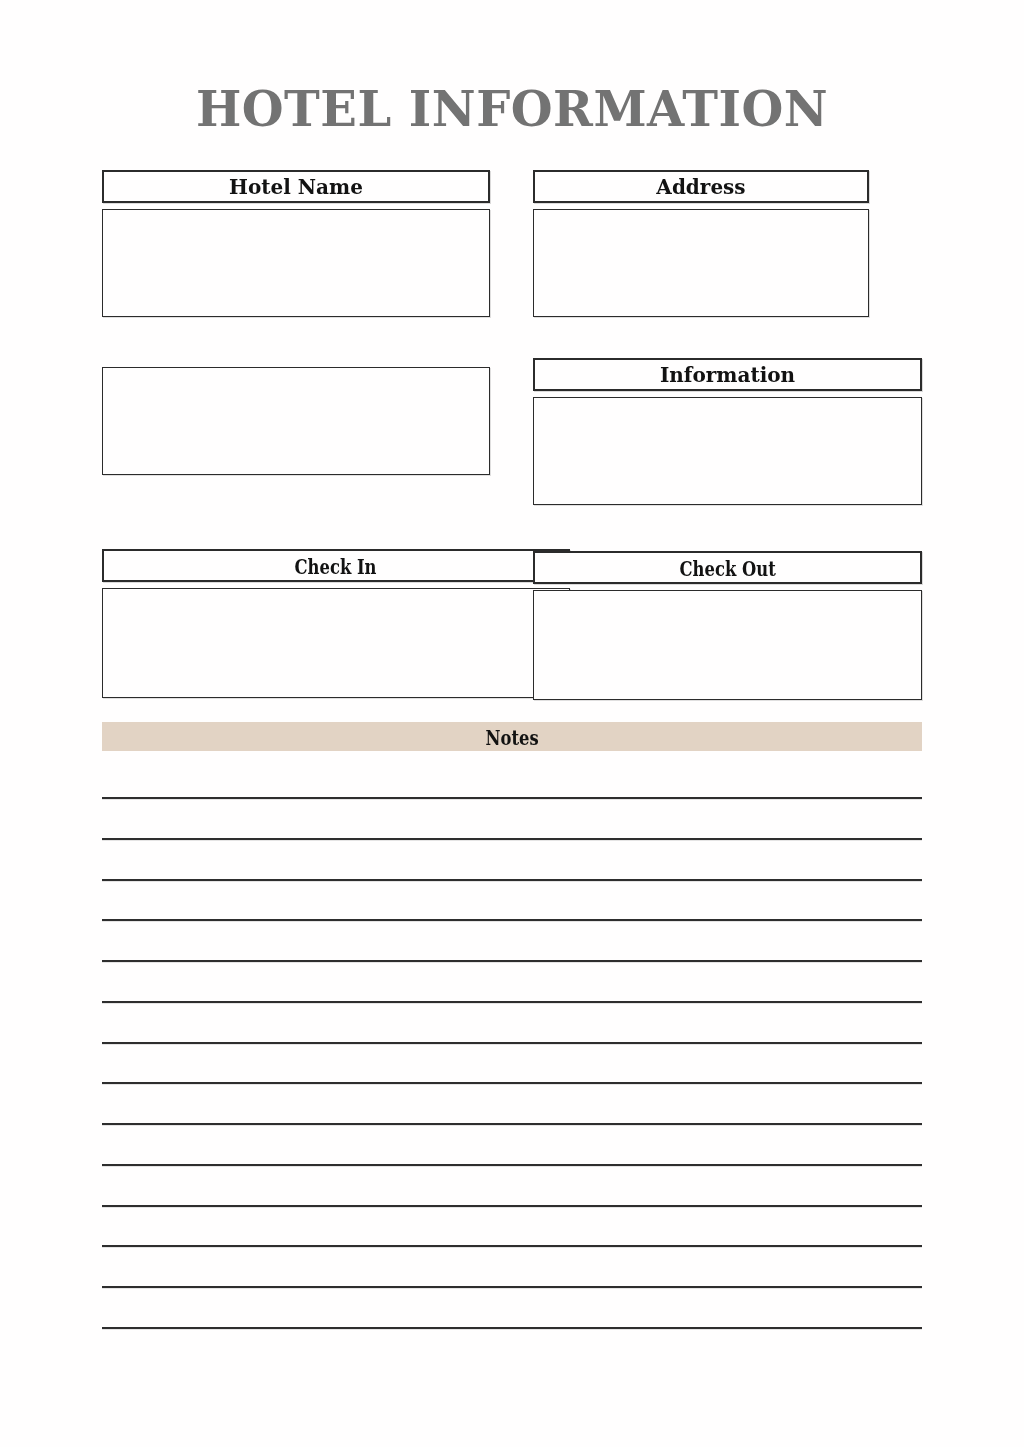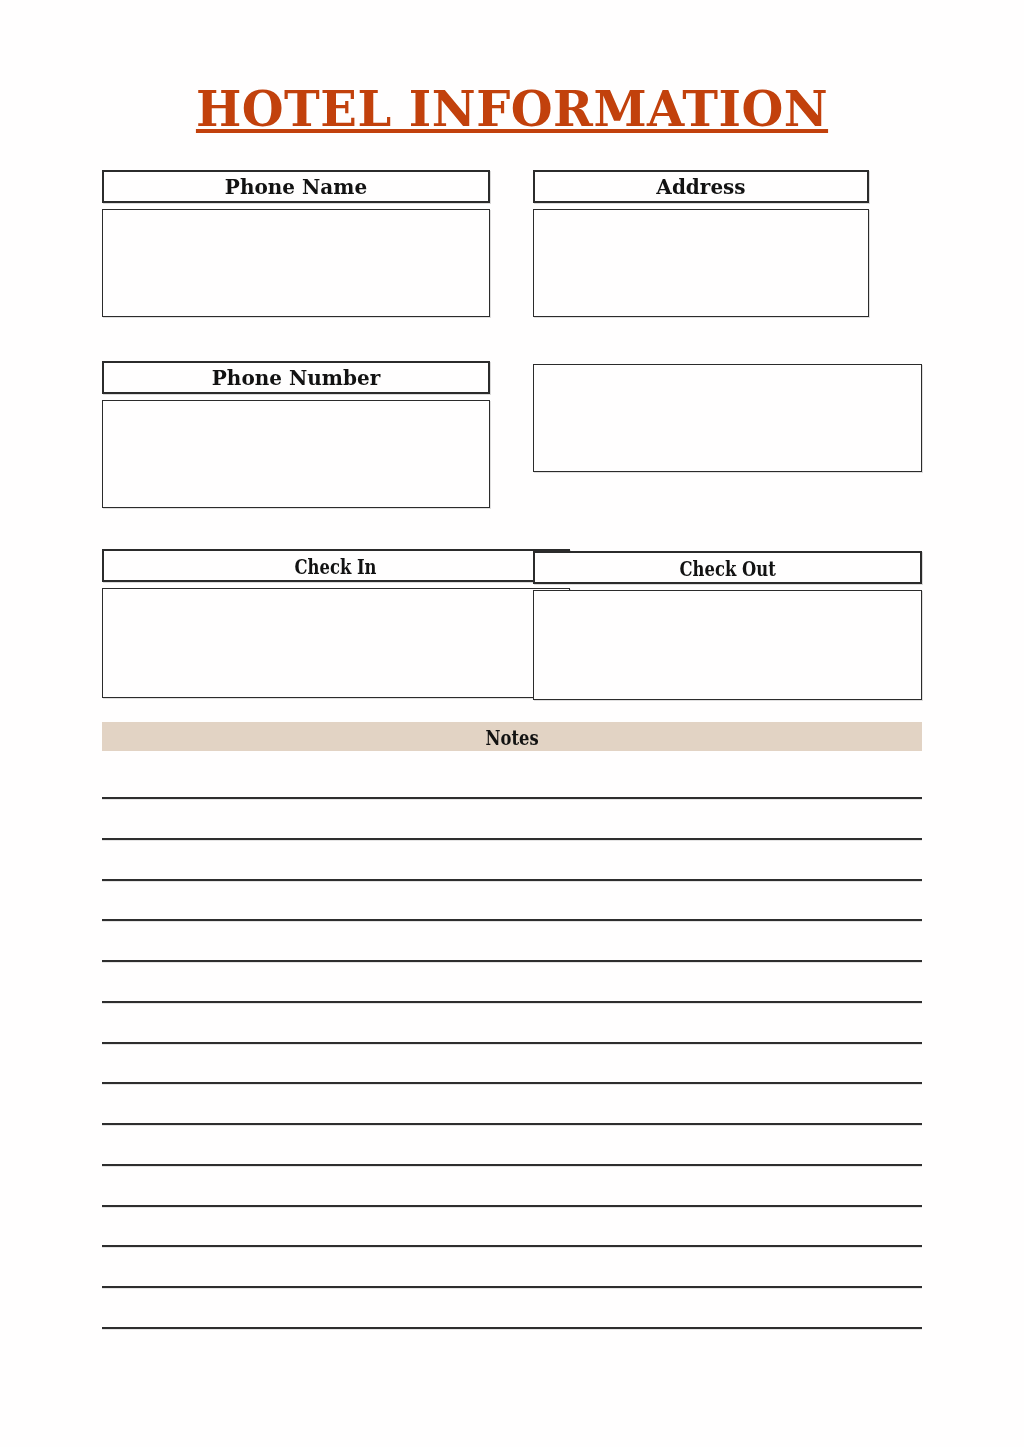--- a/index.html
+++ b/index.html
@@ -18,23 +18,22 @@
     color:var(--text);
     overflow:hidden;
   }
   .page-title{
     position:absolute;
     top:85px;left:0;width:1024px;
     text-align:center;
     font-size:48px;
     font-weight:bold;
     letter-spacing:0.5px;
-    color:#c2410c;
+    color:#737373;
     line-height:1.0;
-    text-decoration:underline;
   }
   .field{position:absolute;}
   .f-hotel-name {left:102px;top:170px;width:388px;}
   .f-address    {left:533px;top:170px;width:336px;}
   .f-phone      {left:102px;top:361px;width:388px;}
   .f-info       {left:533px;top:358px;width:389px;}
   .f-checkin    {left:102px;top:549px;width:468px;}
   .f-checkout   {left:533px;top:551px;width:389px;}
   .label-box{
     height:33px;
@@ -82,40 +81,40 @@
     box-shadow:0 1px 0 rgba(0,0,0,0.10) inset;
   }
 </style>
 </head>
 <body>
 
 <h1 class="page-title">HOTEL INFORMATION</h1>
 
 <div class="field f-hotel-name">
   <div class="label-box">
-    <span class="label-text">Phone Name</span>
+    <span class="label-text">Hotel Name</span>
   </div>
   <div class="input-box"></div>
 </div>
 
 <div class="field f-address">
   <div class="label-box">
     <span class="label-text">Address</span>
   </div>
   <div class="input-box"></div>
 </div>
 
 <div class="field f-phone">
-  <div class="label-box">
-    <span class="label-text">Phone Number</span>
-  </div>
   <div class="input-box"></div>
 </div>
 
 <div class="field f-info">
+  <div class="label-box">
+    <span class="label-text">Information</span>
+  </div>
   <div class="input-box"></div>
 </div>
 
 <div class="field f-checkin condensed">
   <div class="label-box">
     <span class="label-text">Check In</span>
   </div>
   <div class="input-box"></div>
 </div>
 

